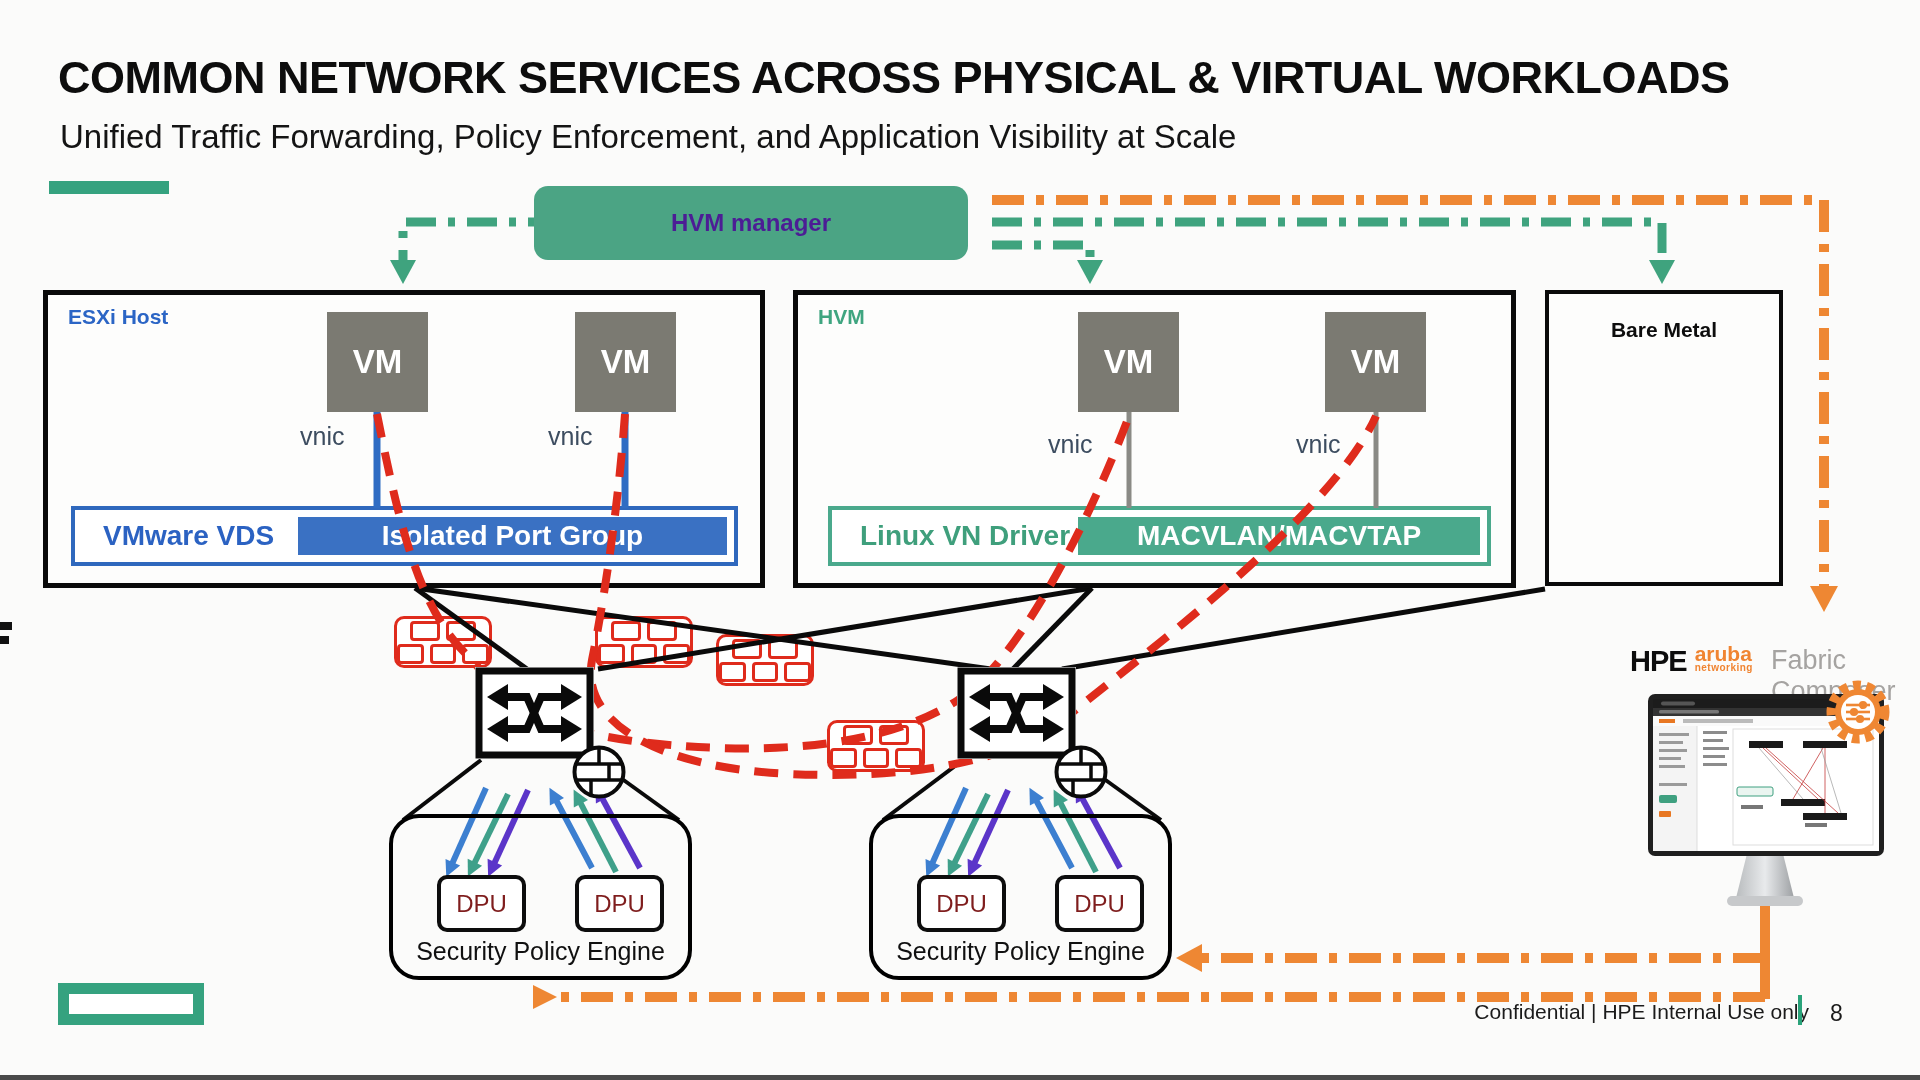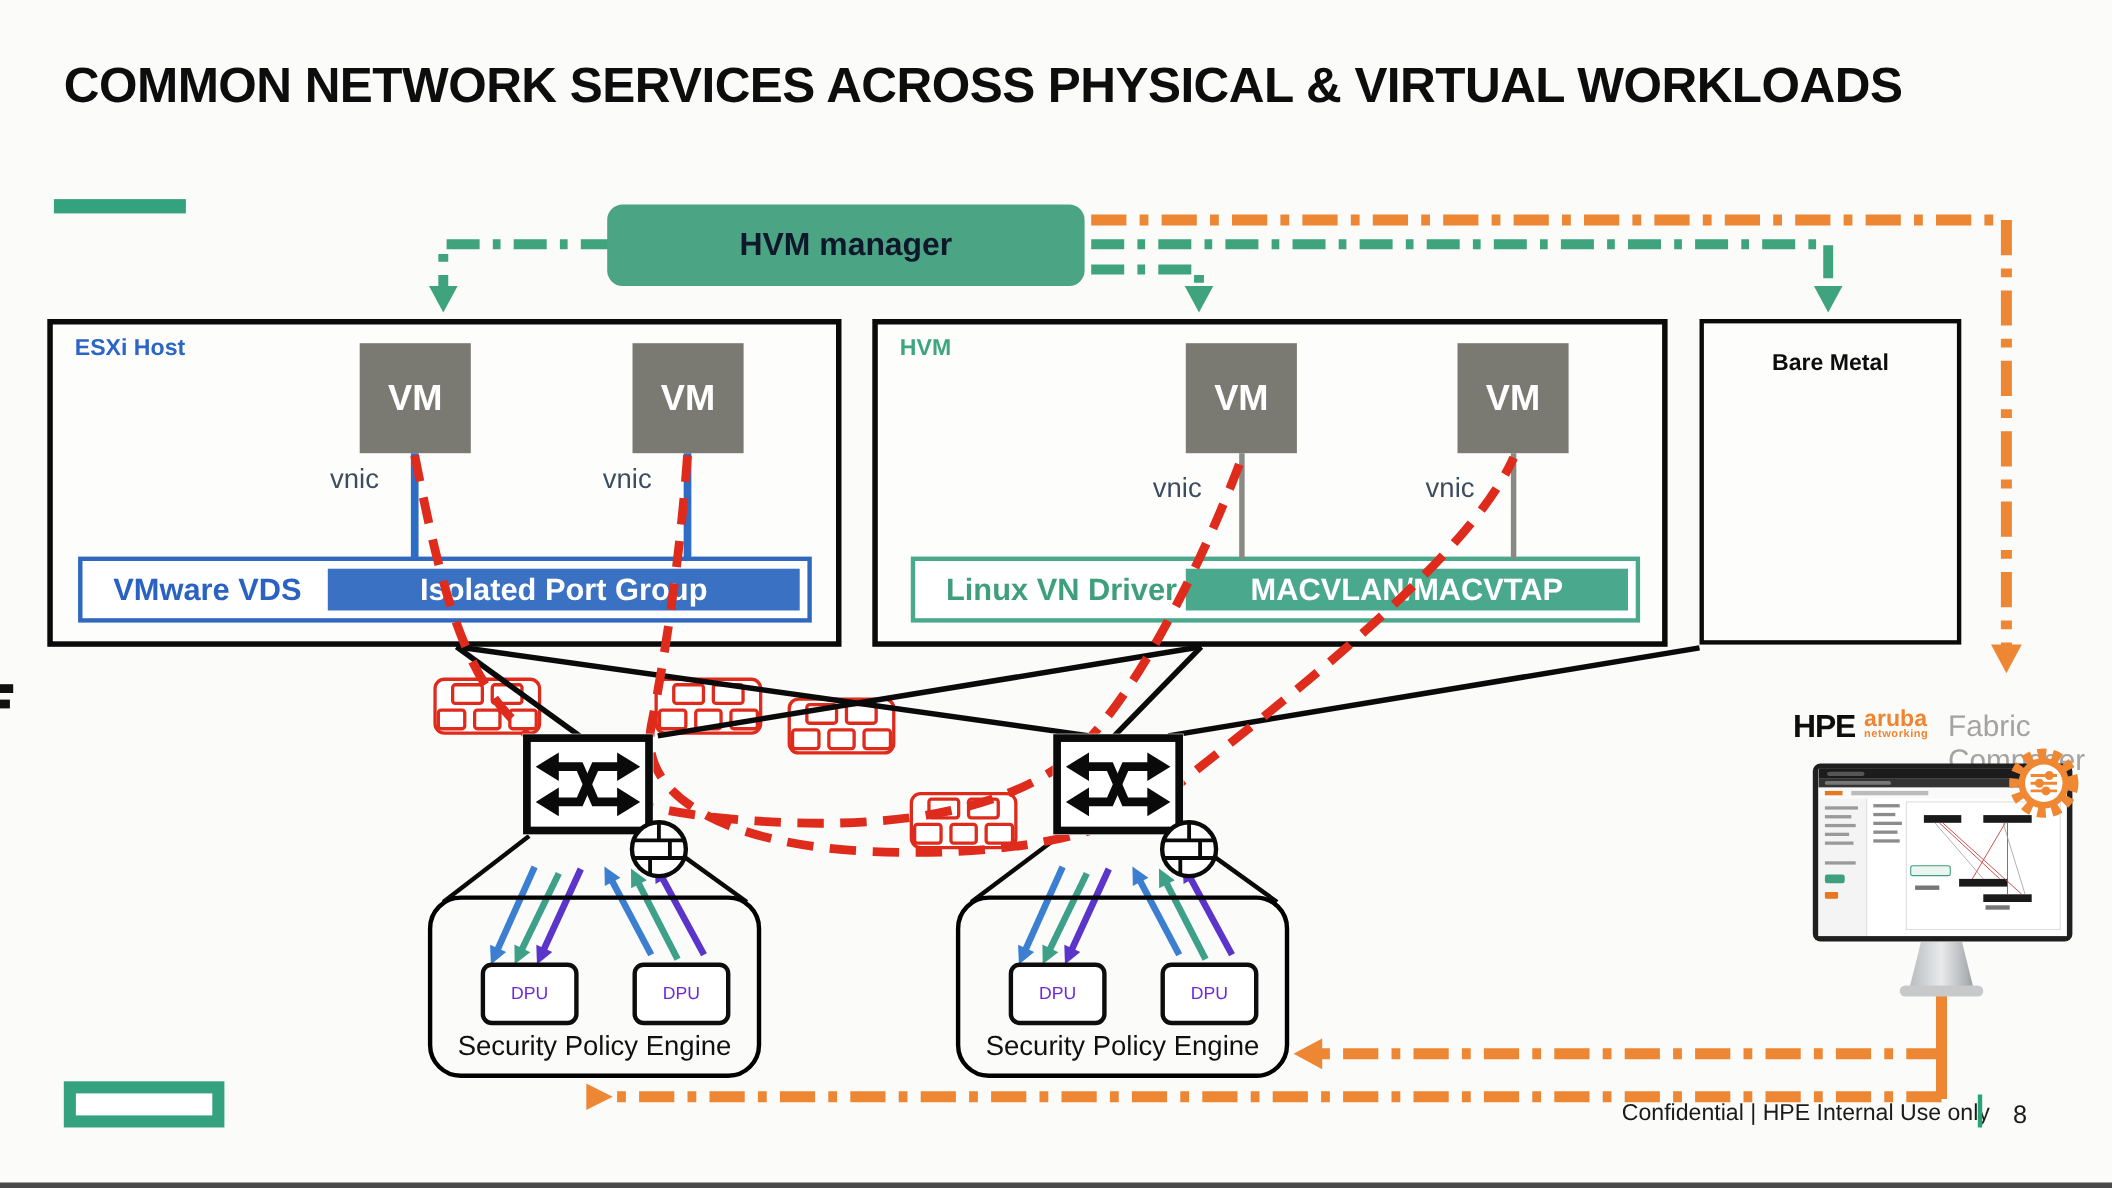--- a/index.html
+++ b/index.html
@@ -18,34 +18,34 @@
   .host-label{font-size:21px;font-weight:700;}
   .vm{background:#7b7a72;color:#fff;font-size:33px;font-weight:800;display:flex;align-items:center;justify-content:center;}
   .vnic{font-size:25px;color:#3d4d60;font-weight:500;}
   
   .bar{background:#fff;display:flex;align-items:stretch;}
   .bar-blue{border:4px solid #2f68bd;}
   .bar-green{border:4px solid #4aa98c;}
   .bar-left{display:flex;align-items:center;font-size:28px;font-weight:800;padding-left:28px;border-radius:24px;}
   .bar-inner{display:flex;align-items:center;justify-content:center;color:#fff;font-size:28px;font-weight:800;}
   
-  .hvm-mgr{left:552px;top:186px;width:434px;height:74px;border-radius:14px;background:#4ba484;color:#0f172a;
-           font-size:29px;font-weight:800;display:flex;align-items:center;justify-content:center;}
+  .hvm-mgr{left:534px;top:186px;width:434px;height:74px;border-radius:14px;background:#4ba484;color:#4c1d95;
+           font-size:24px;font-weight:800;display:flex;align-items:center;justify-content:center;}
   
   .switch-box{width:119px;height:92px;background:#fff;}
   
   .red-icon{width:92px;height:46px;border:3px solid #df2b1c;border-radius:10px;background:#fff;
             display:flex;flex-direction:column;justify-content:center;gap:3px;}
   .red-icon .row{display:flex;gap:6px;justify-content:center;}
   .red-icon .cell{width:24px;height:14px;border:3px solid #df2b1c;border-radius:4px;}
   
   .spe{border:4px solid #000000;border-radius:30px;background:transparent;}
   .spe-label{font-size:25px;color:#101010;text-align:center;}
   .dpu{width:81px;height:49px;border:4px solid #0d0d0d;border-radius:10px;background:#fff;
-       display:flex;align-items:center;justify-content:center;font-size:16px;color:#6d28d9;}
+       display:flex;align-items:center;justify-content:center;font-size:24px;color:#7f1d1d;}
   
   .hpe{font-size:29px;font-weight:900;color:#0d0d0d;letter-spacing:-1px;}
   .aruba{color:#f08431;font-weight:800;font-size:21px;line-height:17px;}
   .networking{color:#f08431;font-weight:700;font-size:10px;letter-spacing:0.5px;}
   .fabric{font-size:27px;color:#a5a3a1;font-weight:400;}
   .footer-text{font-size:21px;color:#1b1b1b;text-align:right;}
   .page-num{font-size:23px;color:#1b1b1b;}
   .teal-sep{width:4px;height:30px;background:#2aa37a;}
   
   .monitor{left:1648px;top:694px;width:236px;height:162px;background:#1f1f1f;border-radius:7px;padding:5px;box-sizing:border-box;}
@@ -57,20 +57,21 @@
   .bottom-strip{left:0;top:1075px;width:1920px;height:5px;background:#4a4a4a;}
   .edge-artifact{left:0;top:622px;width:12px;height:8px;background:#111;}
   .edge-artifact2{left:0;top:636px;width:9px;height:8px;background:#111;}
 </style>
 </head>
 <body>
 
 <div class="slide">
 
   <div class="abs title z3">COMMON NETWORK SERVICES ACROSS PHYSICAL &amp; VIRTUAL WORKLOADS</div>
+  <div class="abs subtitle z3">Unified Traffic Forwarding, Policy Enforcement, and Application Visibility at Scale</div>
   <div class="abs accent-bar z3"></div>
 
   <div class="abs host z1" style="left:43px;top:290px;width:712px;height:288px;">
     <div class="abs host-label" style="left:20px;top:10px;color:#2b65c5;">ESXi Host</div>
   </div>
   <div class="abs vm z1" style="left:327px;top:312px;width:101px;height:100px;">VM</div>
   <div class="abs vm z1" style="left:575px;top:312px;width:101px;height:100px;">VM</div>
   <div class="abs vnic z1" style="left:300px;top:422px;">vnic</div>
   <div class="abs vnic z1" style="left:548px;top:422px;">vnic</div>
   <div class="abs bar bar-blue z1" style="left:71px;top:506px;width:659px;height:52px;">

